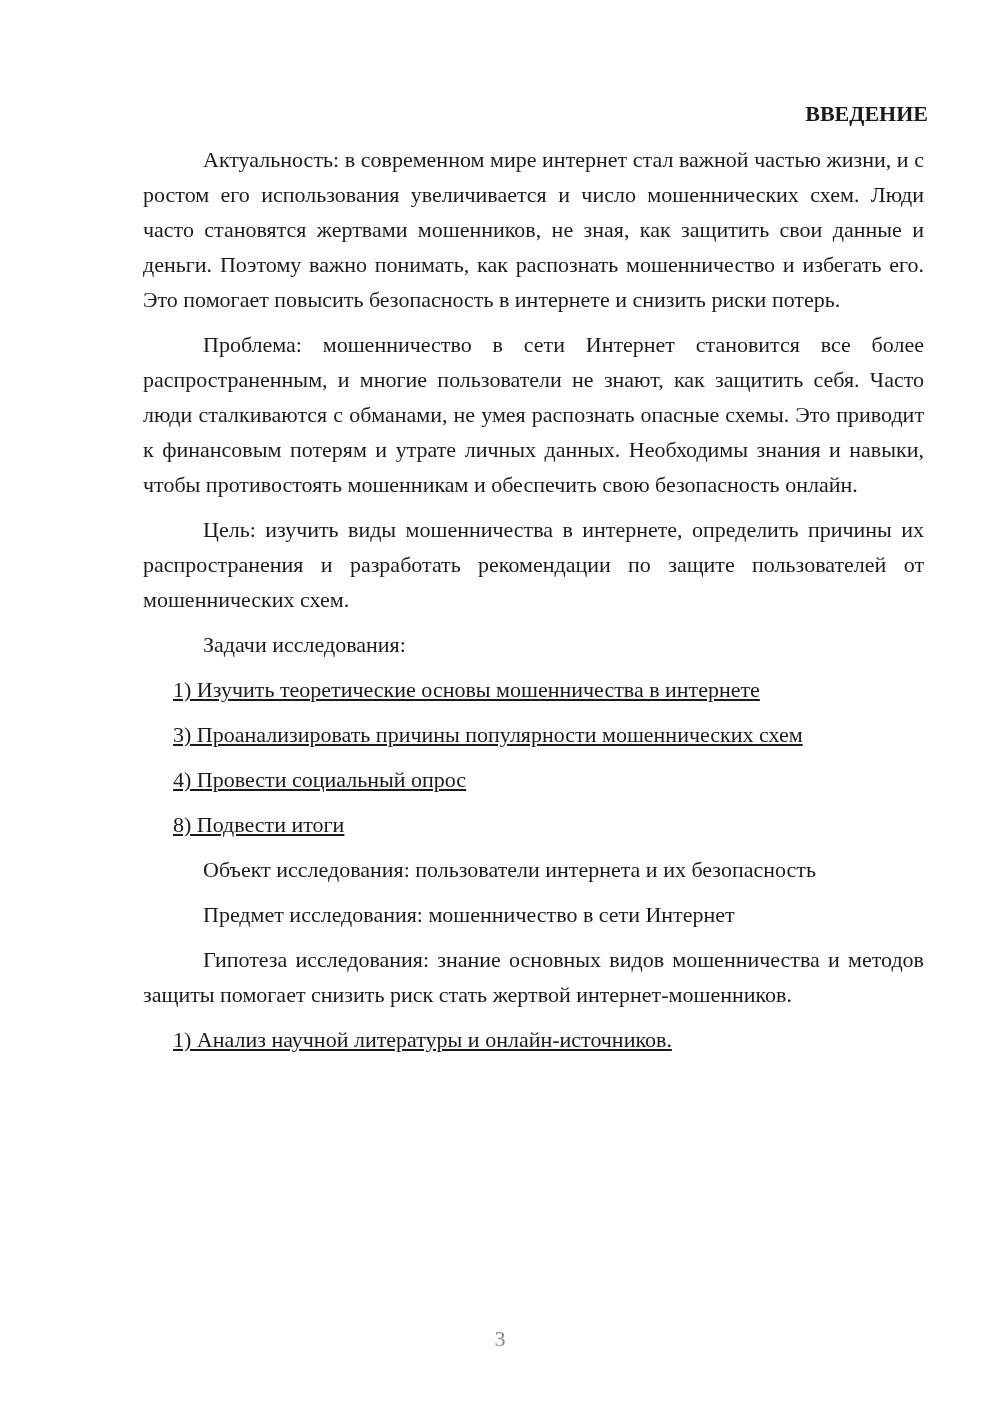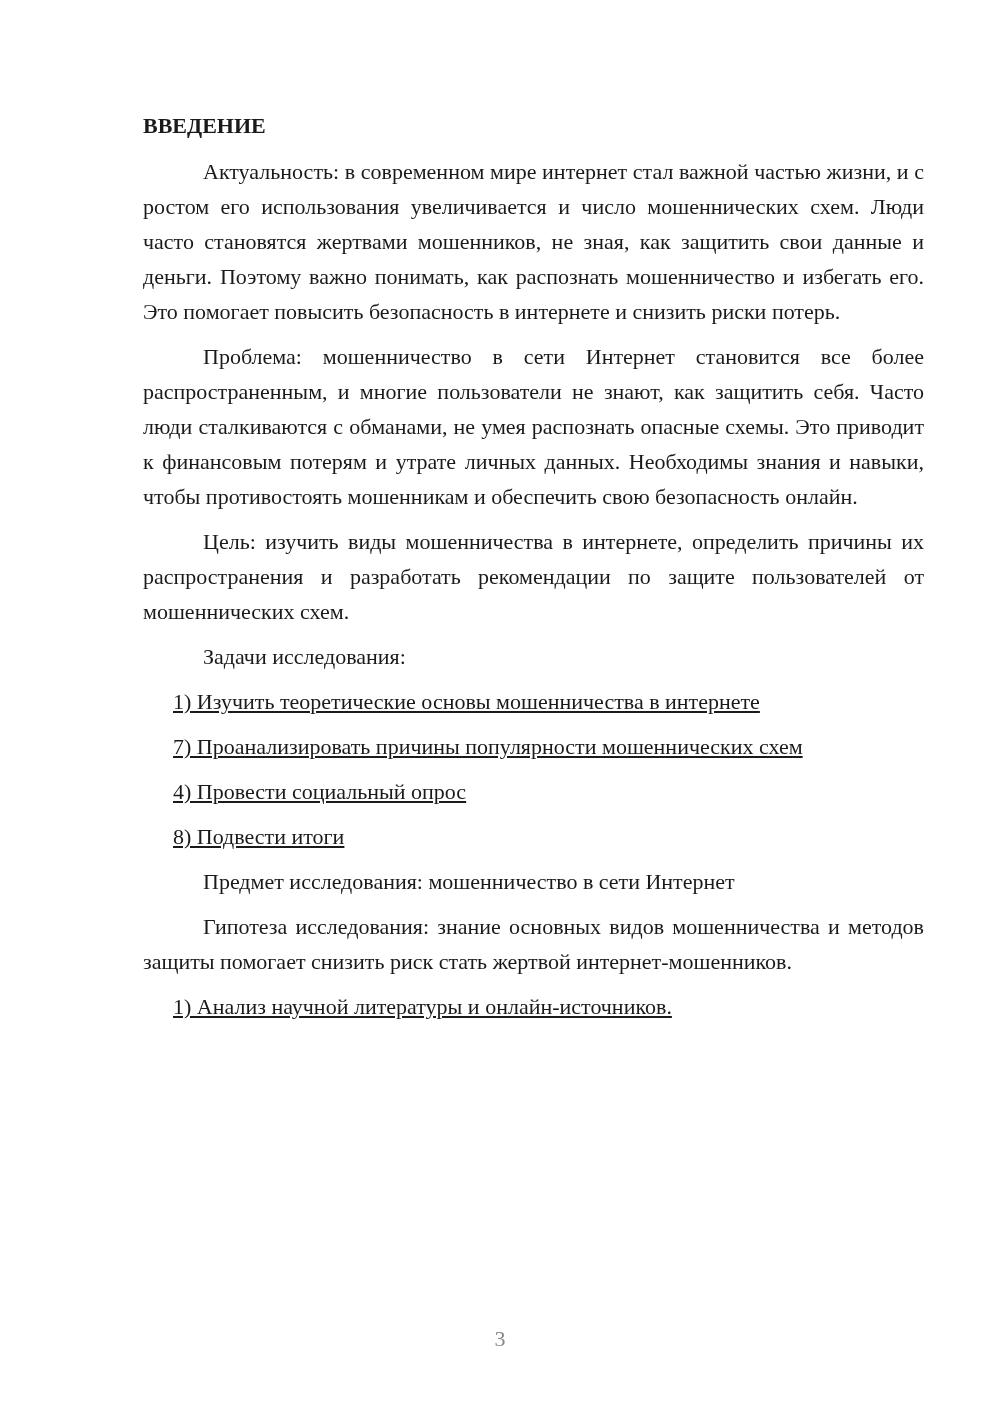--- a/index.html
+++ b/index.html
@@ -2,40 +2,41 @@
 <html><head>
   <meta charset="utf-8">
   <style>
     html, body { margin: 0; padding: 0; background: #ffffff; }
     body { width: 1000px; height: 1414px; position: relative; overflow: hidden; }
     .page {
       position: absolute; left: 143px; top: 92px; width: 785px;
       font-family: "Liberation Serif", serif; font-size: 22px; color: #1a1a1a;
       line-height: 35px;
     }
-    .title { text-align: left; font-weight: bold; margin: 16px 0 10px 0; line-height: 36px; }
+    .title { text-align: right; font-weight: bold; margin: 4px 0 10px 0; line-height: 36px; }
     .para { text-align: justify; text-indent: 60px; margin: 0 4px 10px 0; }
     .plain { margin: 0 0 10px 0; padding-left: 60px; }
     .item { margin: 0 0 10px 0; padding-left: 30px; text-decoration: underline; }
     .pagenum {
       position: absolute; left: 0; width: 1000px; top: 1326px; text-align: center;
       font-family: "Liberation Serif", serif; font-size: 22px; color: #888;
     }
   </style>
 </head>
 <body>
 
 <div class="page">
   <div class="title">ВВЕДЕНИЕ</div>
   <p class="para">Актуальность: в современном мире интернет стал важной частью жизни, и с ростом его использования увеличивается и число мошеннических схем. Люди часто становятся жертвами мошенников, не зная, как защитить свои данные и деньги. Поэтому важно понимать, как распознать мошенничество и избегать его. Это помогает повысить безопасность в интернете и снизить риски потерь.</p>
   <p class="para">Проблема: мошенничество в сети Интернет становится все более распространенным, и многие пользователи не знают, как защитить себя. Часто люди сталкиваются с обманами, не умея распознать опасные схемы. Это приводит к финансовым потерям и утрате личных данных. Необходимы знания и навыки, чтобы противостоять мошенникам и обеспечить свою безопасность онлайн.</p>
   <p class="para">Цель: изучить виды мошенничества в интернете, определить причины их распространения и разработать рекомендации по защите пользователей от мошеннических схем.</p>
   <p class="plain">Задачи исследования:</p>
   <p class="item">1) Изучить теоретические основы мошенничества в интернете</p>
-  <p class="item">7) Проанализировать причины популярности мошеннических схем</p>
+  <p class="item">3) Проанализировать причины популярности мошеннических схем</p>
   <p class="item">4) Провести социальный опрос</p>
   <p class="item">8) Подвести итоги</p>
+  <p class="plain">Объект исследования: пользователи интернета и их безопасность</p>
   <p class="plain">Предмет исследования: мошенничество в сети Интернет</p>
   <p class="para">Гипотеза исследования: знание основных видов мошенничества и методов защиты помогает снизить риск стать жертвой интернет-мошенников.</p>
   <p class="item">1) Анализ научной литературы и онлайн-источников.</p>
 </div>
 
 <div class="pagenum">3</div>
 
 </body></html>

